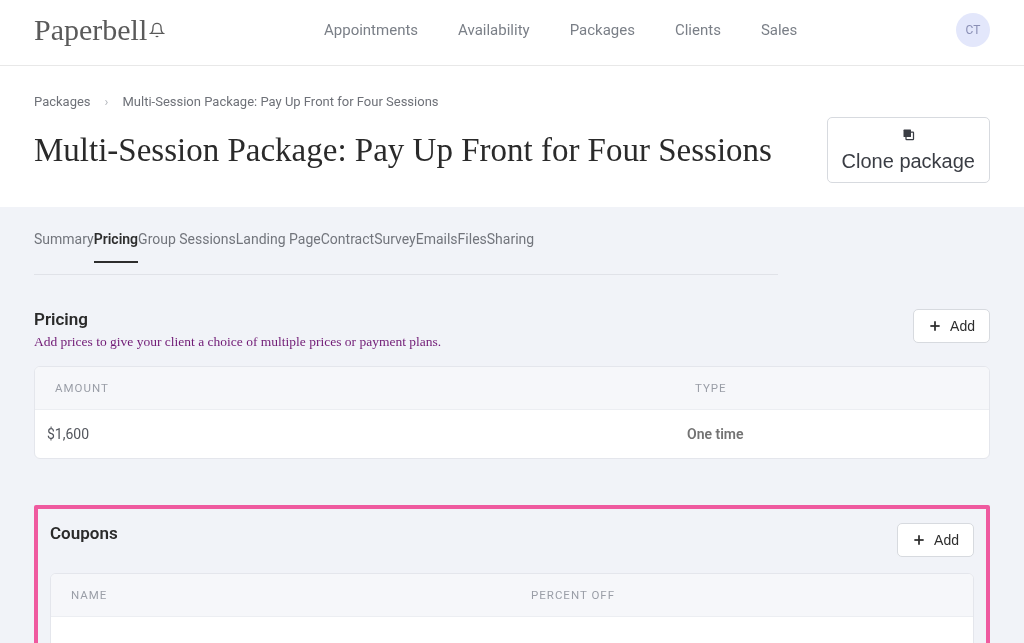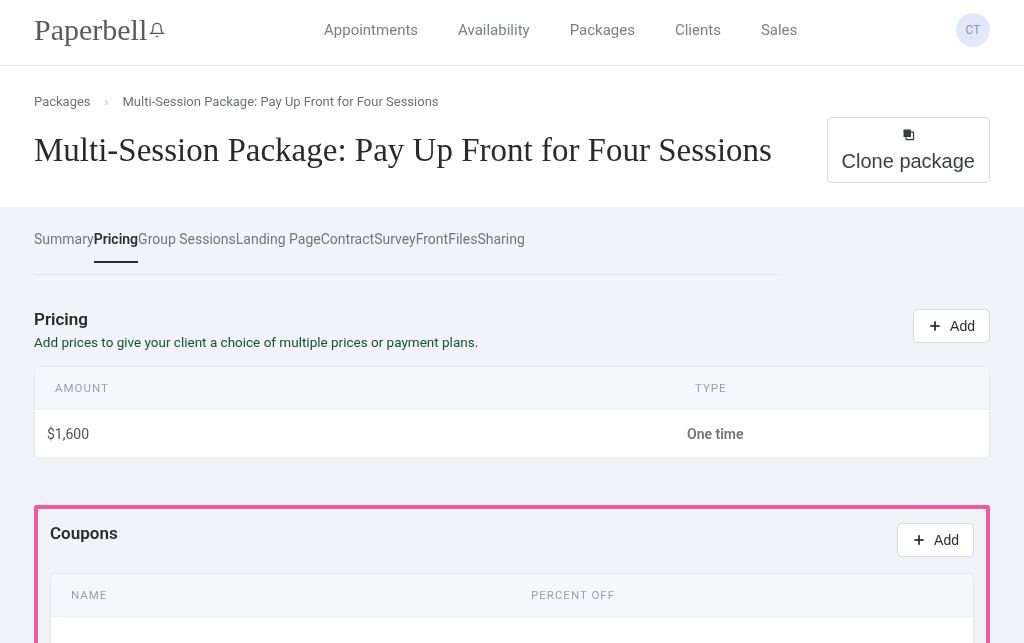--- a/index.html
+++ b/index.html
@@ -121,22 +121,23 @@
     justify-content: space-between;
     align-items: flex-start;
   }
   .section-title {
     font-size: 17px;
     font-weight: 600;
     color: #2a2a2a;
   }
   .section-sub {
     font-size: 13.5px;
-    color: #14532d;
+    color: #701a75;
     margin-top: 5px;
+    font-family: Liberation Serif, serif;
   }
   .add-btn {
     display: flex;
     align-items: center;
     gap: 8px;
     border: 1px solid #d7dadf;
     background: #fff;
     border-radius: 5px;
     padding: 8px 14px;
     font-size: 14px;
@@ -219,21 +220,21 @@
 </div>
 
 <div class="content-bg">
   <div class="tabs">
     <div class="tab">Summary</div>
     <div class="tab active">Pricing</div>
     <div class="tab">Group Sessions</div>
     <div class="tab">Landing Page</div>
     <div class="tab">Contract</div>
     <div class="tab">Survey</div>
-    <div class="tab">Front</div>
+    <div class="tab">Emails</div>
     <div class="tab">Files</div>
     <div class="tab">Sharing</div>
   </div>
 
   <div class="section">
     <div class="section-head">
       <div>
         <div class="section-title">Pricing</div>
         <div class="section-sub">Add prices to give your client a choice of multiple prices or payment plans.</div>
       </div>

